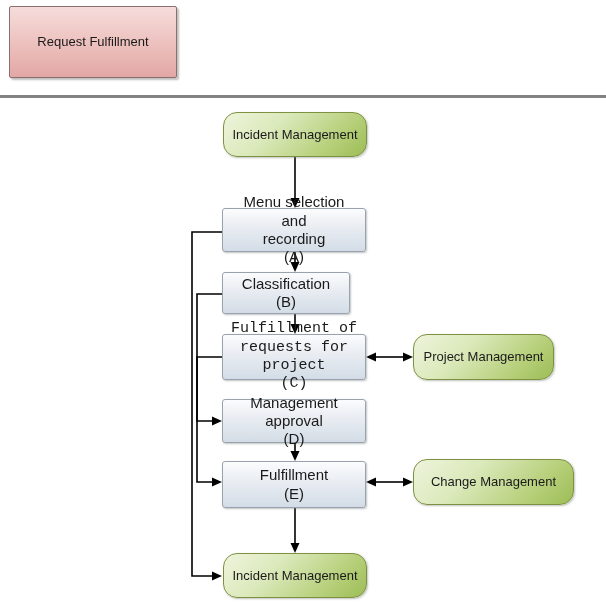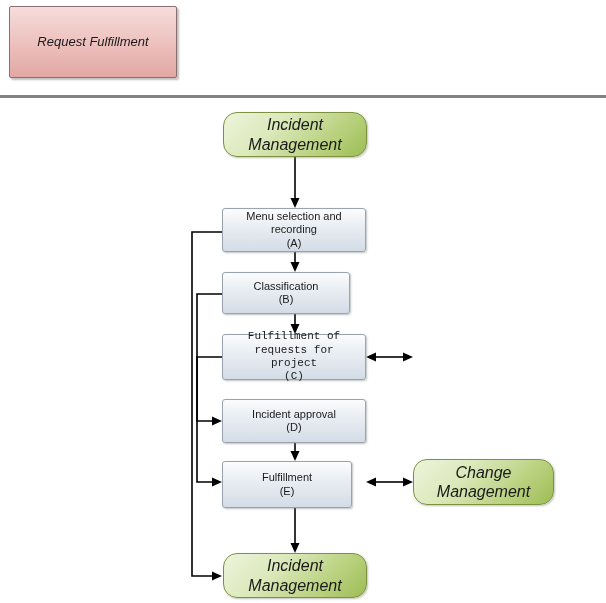--- a/index.html
+++ b/index.html
@@ -35,21 +35,20 @@
     display: flex;
     align-items: center;
     justify-content: center;
     box-sizing: border-box;
   }
   .title-box .title-text {
     font-size: 13px;
     color: #1a1a1a;
     text-align: left;
     line-height: 1.25;
-    font-style: italic;
   }
 
   
   .divider {
     position: absolute;
     left: 0px;
     top: 95px;
     width: 606px;
     height: 3px;
     background: #808284;
@@ -61,47 +60,46 @@
     border: 1px solid #9aa3ad;
     border-radius: 3px;
     background: linear-gradient(to bottom, #fbfcfd 0%, #eef1f5 30%, #d3dce6 100%);
     box-shadow: 1px 1px 2px rgba(130,135,140,0.5);
     box-sizing: border-box;
     display: flex;
     align-items: center;
     justify-content: center;
   }
   .proc .proc-text {
-    font-size: 11px;
+    font-size: 15px;
     color: #1a1a1a;
     text-align: center;
     line-height: 1.22;
     padding: 0 6px;
     white-space: pre-line;
   }
 
   
   .ext {
     position: absolute;
     border: 1px solid #7e9140;
     border-radius: 14px;
     background: linear-gradient(135deg, #eef4dc 0%, #dbe9bb 35%, #b6cf79 75%, #9dbd56 100%);
     box-shadow: 1px 1px 2px rgba(130,135,125,0.5);
     box-sizing: border-box;
     display: flex;
     align-items: center;
     justify-content: center;
   }
   .ext .ext-text {
-    font-size: 16px;
+    font-size: 13px;
     color: #1a1a1a;
     text-align: center;
     line-height: 1.2;
     padding: 0 8px;
-    font-style: italic;
   }
 
   
   #connectors {
     position: absolute;
     left: 0;
     top: 0;
     width: 606px;
     height: 603px;
     pointer-events: none;
@@ -197,31 +195,34 @@
 (B)</span>
   </div>
 
   <div class="proc" style="left:222px; top:334px; width:144px; height:46px;font-family:Liberation Mono, monospace;">
     <span class="proc-text">Fulfillment of requests for
 project
 (C)</span>
   </div>
 
   <div class="proc" style="left:222px; top:399px; width:144px; height:44px;">
-    <span class="proc-text">Incident approval
+    <span class="proc-text">Management approval
 (D)</span>
   </div>
 
-  <div class="proc" style="left:222px; top:461px; width:130px; height:47px;">
+  <div class="proc" style="left:222px; top:461px; width:144px; height:47px;">
     <span class="proc-text">Fulfillment
 (E)</span>
   </div>
 
   <div class="ext" style="left:223px; top:553px; width:144px; height:45px;">
     <span class="ext-text">Incident Management</span>
   </div>
 
-
-  <div class="ext" style="left:413px; top:459px; width:141px; height:46px;">
+  <div class="ext" style="left:413px; top:334px; width:141px; height:46px;">
+    <span class="ext-text">Project Management</span>
+  </div>
+
+  <div class="ext" style="left:413px; top:459px; width:161px; height:46px;">
     <span class="ext-text">Change Management</span>
   </div>
 
 </div>
 
 </body></html>

